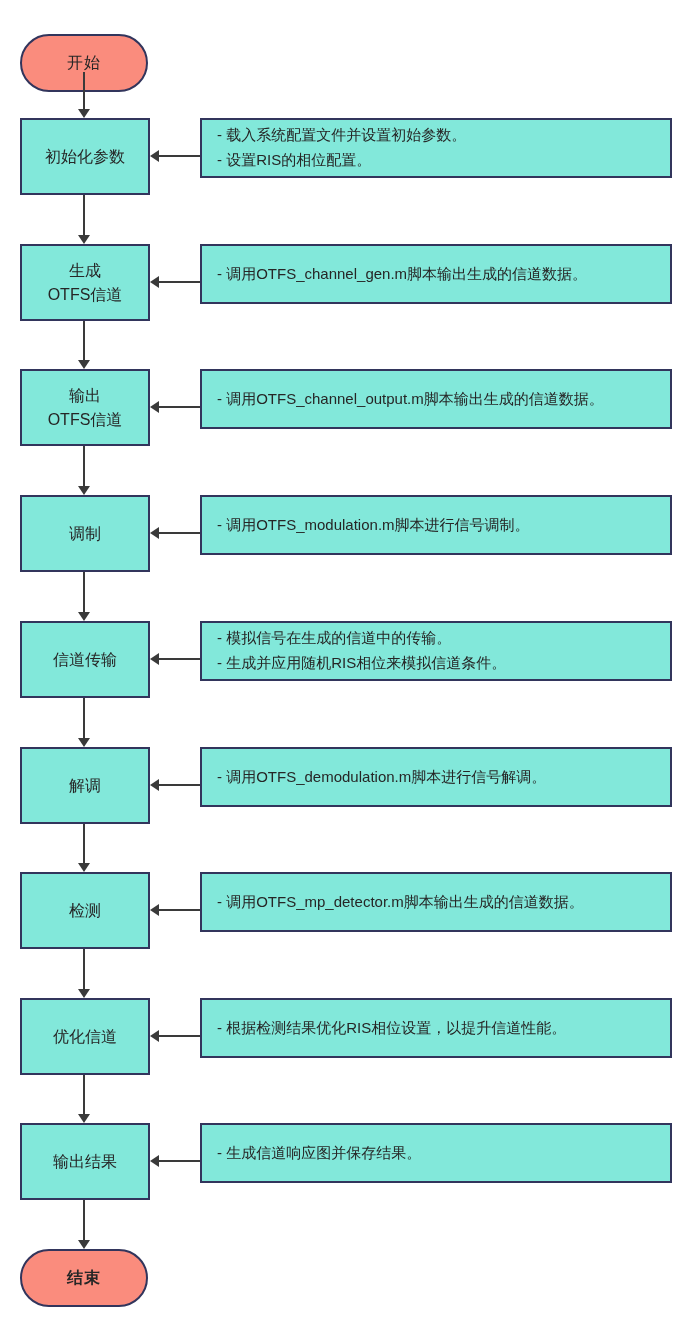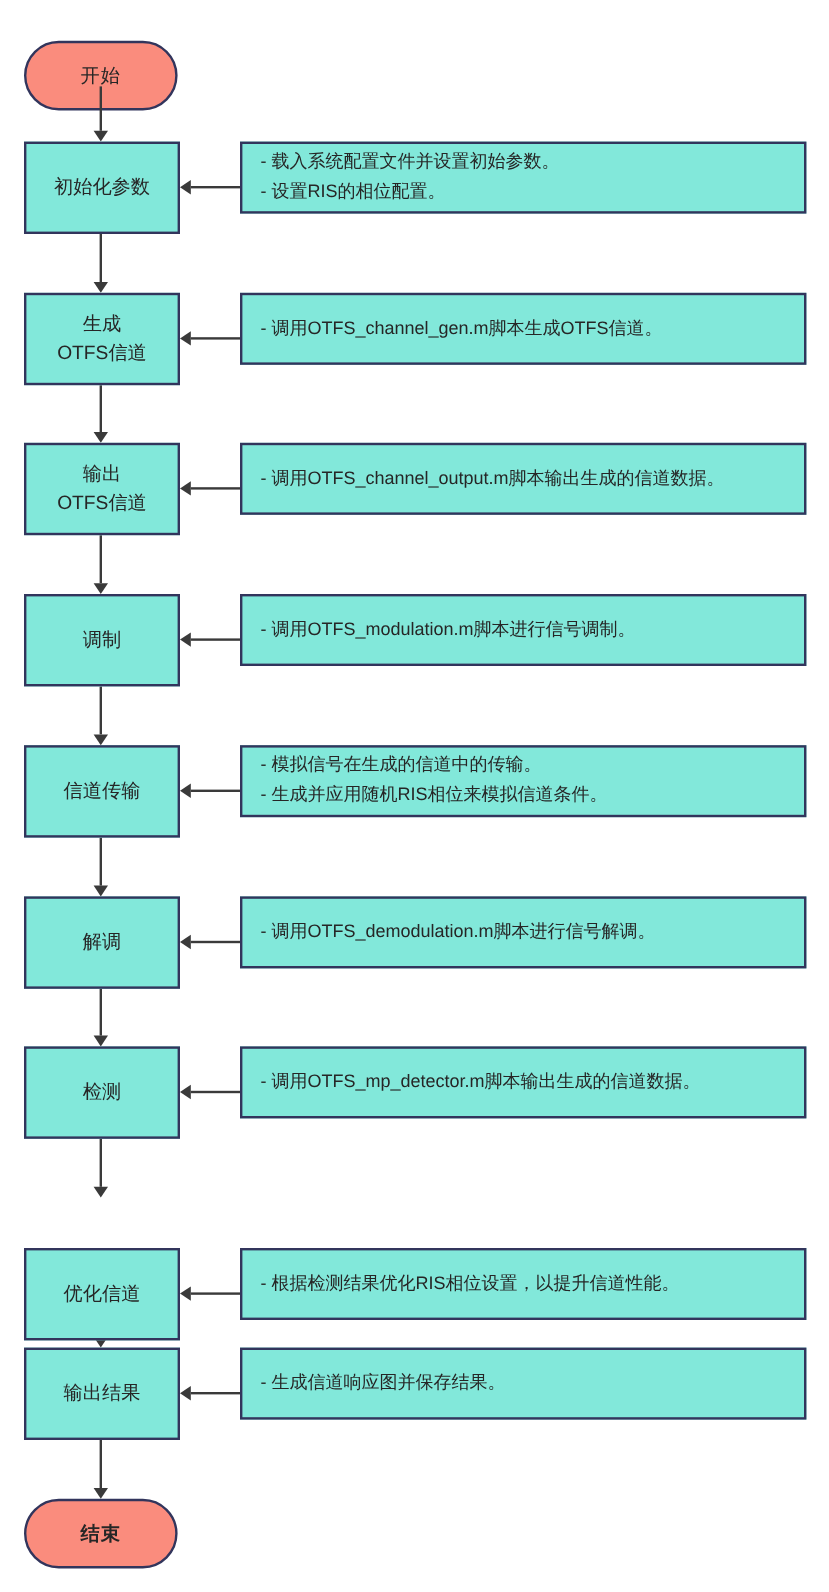--- a/index.html
+++ b/index.html
@@ -155,21 +155,21 @@
   </div>
 
   <div class="row" style="top:244px">
     <div class="process">
       <span>生成
 OTFS信道</span>
     </div>
     <div class="h-head"></div>
     <div class="h-line"></div>
     <div class="note">
-      <span>- 调用OTFS_channel_gen.m脚本生成OTFS信道。</span>
+      <span>- 调用OTFS_channel_gen.m脚本输出生成的信道数据。</span>
     </div>
   </div>
 
   <div class="row" style="top:369px">
     <div class="process">
       <span>输出
 OTFS信道</span>
     </div>
     <div class="h-head"></div>
     <div class="h-line"></div>
@@ -216,21 +216,21 @@
     <div class="process">
       <span>检测</span>
     </div>
     <div class="h-head"></div>
     <div class="h-line"></div>
     <div class="note">
       <span>- 调用OTFS_mp_detector.m脚本输出生成的信道数据。</span>
     </div>
   </div>
 
-  <div class="row" style="top:1040px">
+  <div class="row" style="top:998px">
     <div class="process">
       <span>优化信道</span>
     </div>
     <div class="h-head"></div>
     <div class="h-line"></div>
     <div class="note">
       <span>- 根据检测结果优化RIS相位设置，以提升信道性能。</span>
     </div>
   </div>
 

